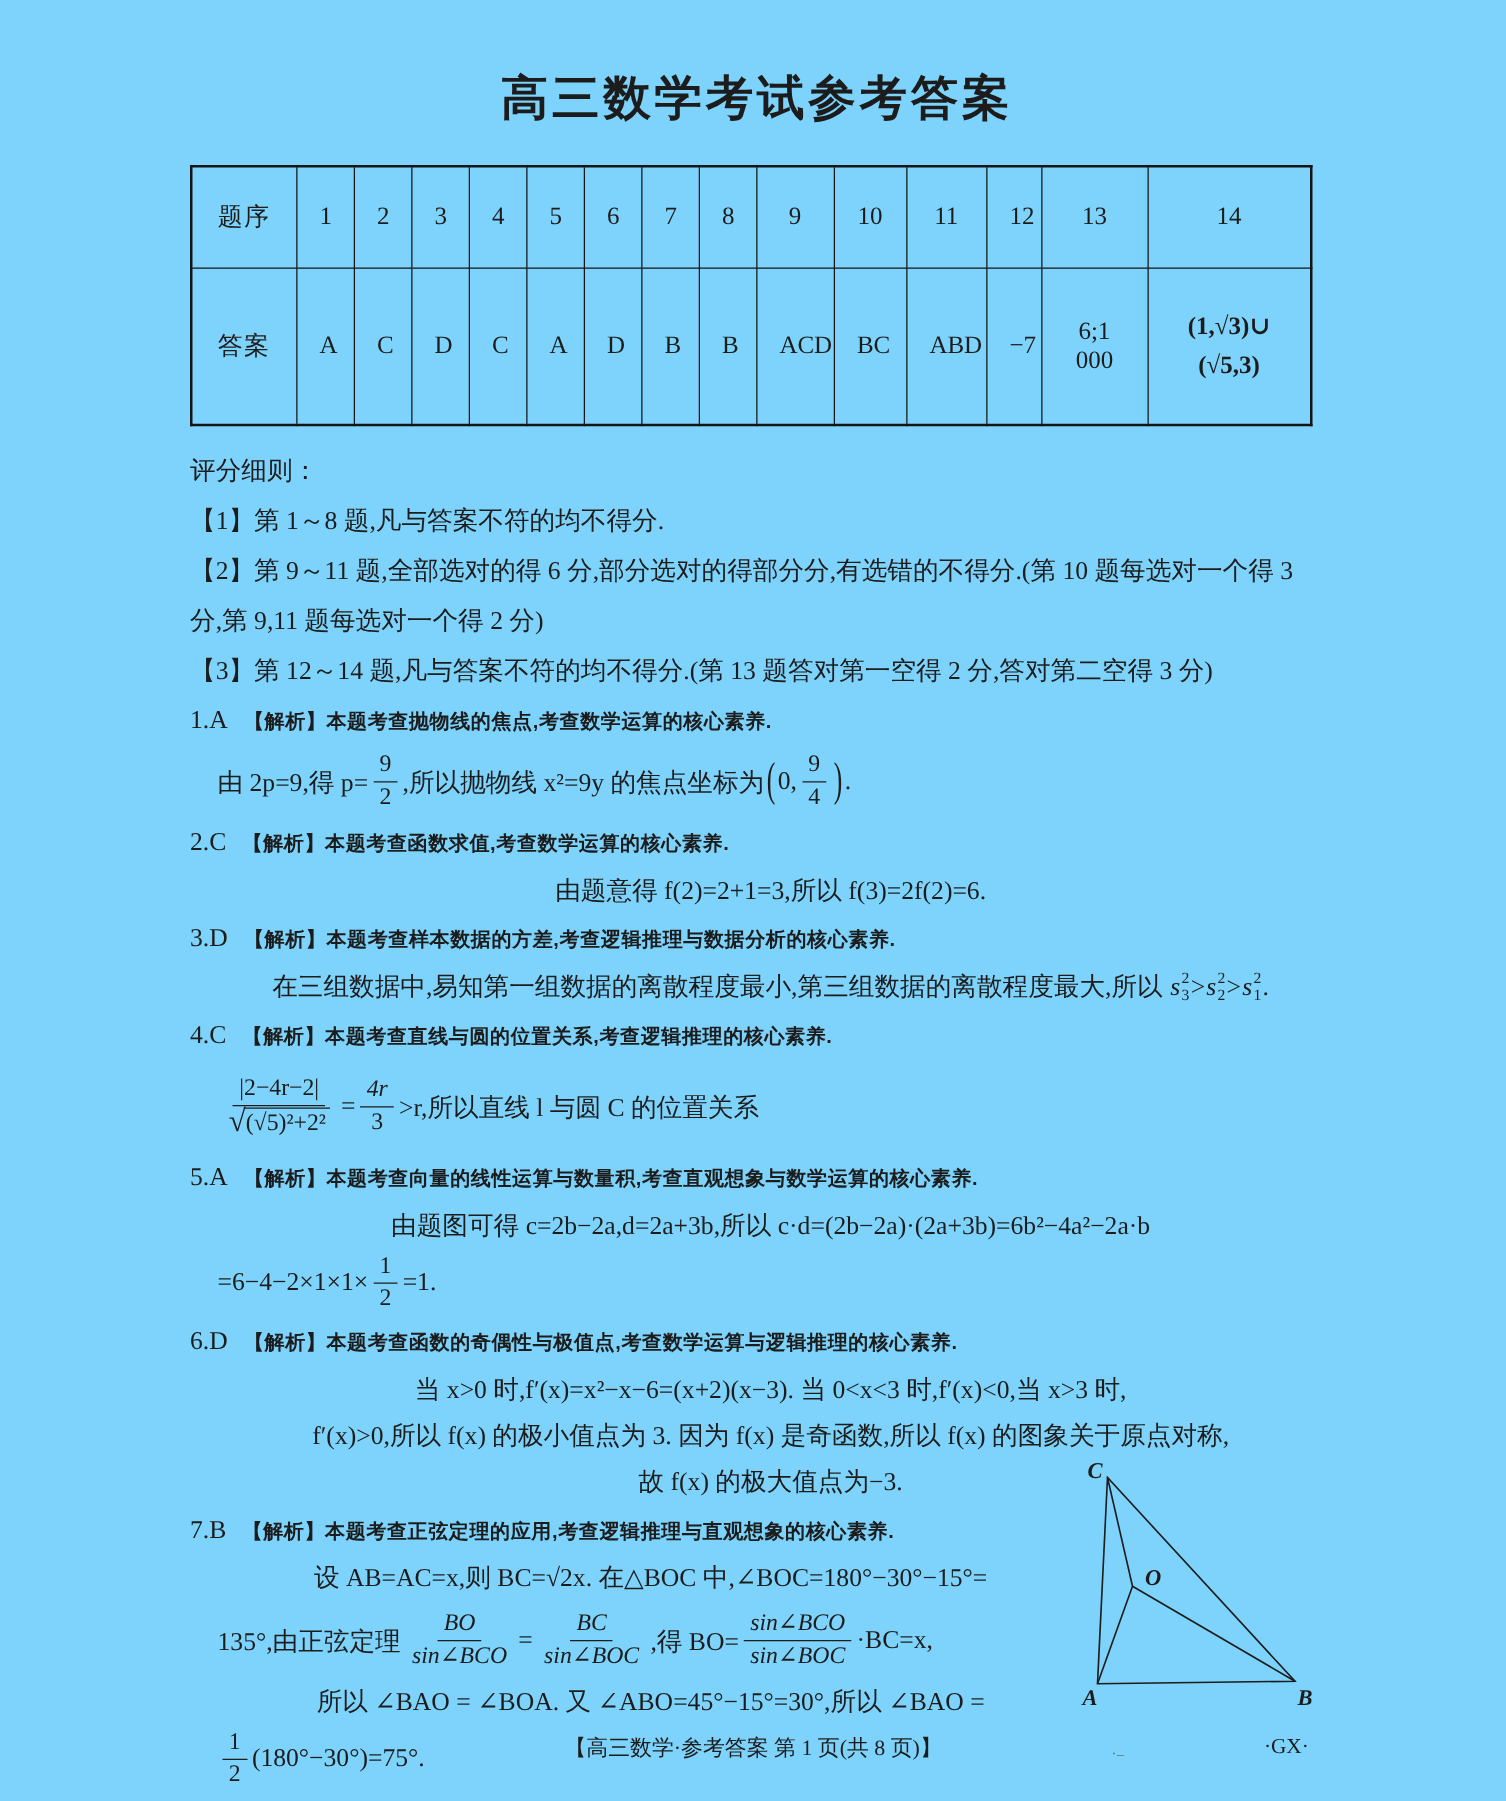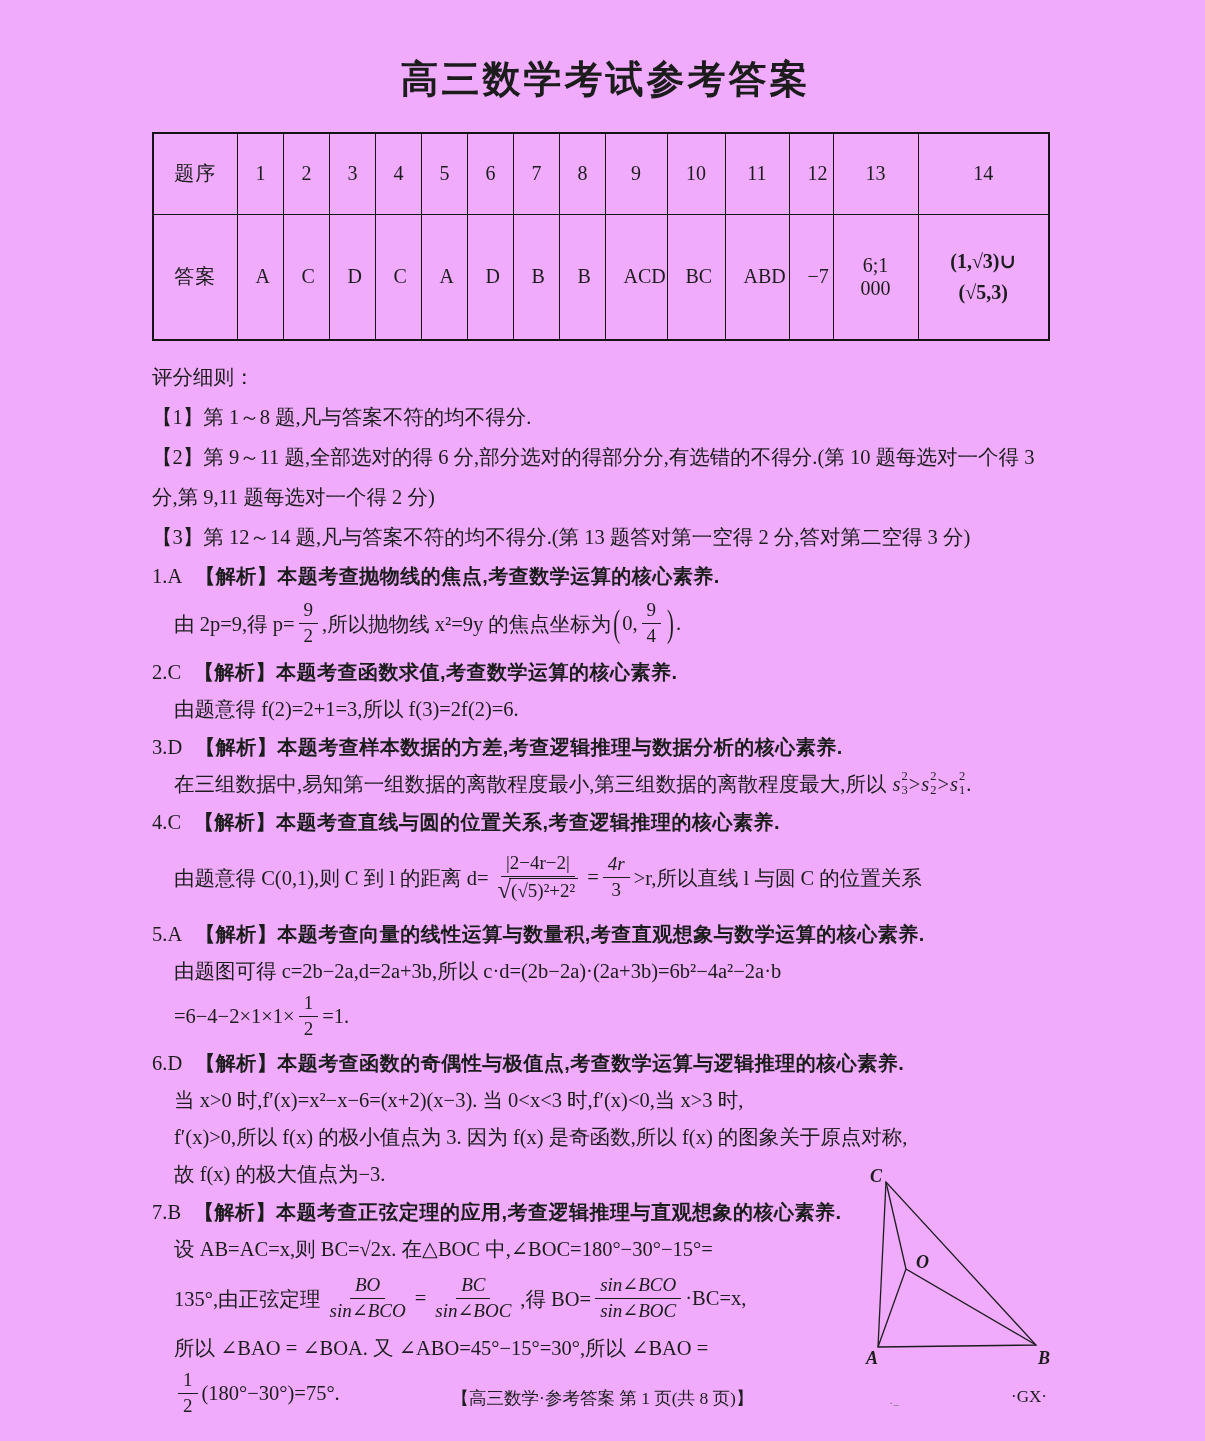--- a/index.html
+++ b/index.html
@@ -1,41 +1,41 @@
 <!DOCTYPE html>
 <html><head>
 <meta charset="utf-8">
 <style>
   html,body{margin:0;padding:0;background:#ffffff;}
   body{width:1205px;height:1441px;overflow:hidden;color:#1c1c1c;
        font-family:"Liberation Serif","DejaVu Serif",serif;}
   .page{position:relative;width:1205px;height:1441px;box-sizing:border-box;
-        padding:56px 146px 0 152px;background:#f0abfc;}
+        padding:56px 146px 0 152px;background:#7dd3fc;}
   .title{margin:0;text-align:center;font-size:38px;line-height:1.25;font-weight:700;
          font-family:"Liberation Sans","DejaVu Sans",sans-serif;letter-spacing:3px;}
   
   table.anskey{margin-top:28px;border-collapse:collapse;table-layout:fixed;width:896px;
                border:2.5px solid #151515;}
   table.anskey td{border:1.5px solid #151515;text-align:center;vertical-align:middle;
                   font-size:20px;padding:18px;}
   table.anskey tr.hdr td{height:44px;}
   table.anskey tr.ans td{height:88px;}
   td.lbl{font-size:20px;letter-spacing:1px;}
   .a14 div{line-height:1.55;font-weight:bold;}
   
   .rubric{margin-top:16px;font-size:20.5px;}
   .rubric p{margin:0;line-height:40px;}
   
   .sol{font-size:20.5px;}
   .sol-head{margin:0;line-height:38px;white-space:nowrap;}
   .sol-num{margin-right:13px;}
   .jiexi{font-weight:700;font-family:"Liberation Sans","DejaVu Sans",sans-serif;
-         font-size:20px;letter-spacing:0.5px;text-align:right;}
+         font-size:16px;letter-spacing:0.5px;text-align:right;}
   .sol-body{margin:0 0 0 22px;line-height:37px;}
-  .nw{white-space:nowrap;}
+  .nw{white-space:nowrap;text-align:center;}
   .fline{display:flex;align-items:center;margin-left:22px;white-space:nowrap;}
   .fline.h58{height:58px;}
   .fline.h74{height:74px;}
   .fline.h62{height:62px;}
   .fline.h54{height:54px;}
   
   .frac{display:inline-flex;flex-direction:column;align-items:center;
         vertical-align:middle;margin:0 4px;font-size:19px;line-height:1.2;}
   .frac .num{padding:0 5px 1px 5px;border-bottom:1.5px solid #1c1c1c;}
   .frac .den{padding:1px 5px 0 5px;}
@@ -187,21 +187,20 @@
             <span>1</span>
           </span>
         </span><span>.</span></p>
   </div>
 
   <div class="sol">
     <p class="sol-head">
       <span class="sol-num">4.C</span><span class="jiexi"><span>【解析】</span><span>本题考查直线与圆的位置关系,考查逻辑推理的核心素养.</span></span>
     </p>
     <div class="fline h74">
-      <span>由题意得 C(0,1),则 C 到 l 的距离 d=</span>
       <span class="frac">
           <span class="num">|2−4r−2|</span>
           <span class="den"><span class="sqrt">
               <span class="radicand">(√5)²+2²</span>
             </span></span>
         </span>
       <span>=</span>
       <span class="frac">
           <span class="num mi">4r</span>
           <span class="den">3</span>

